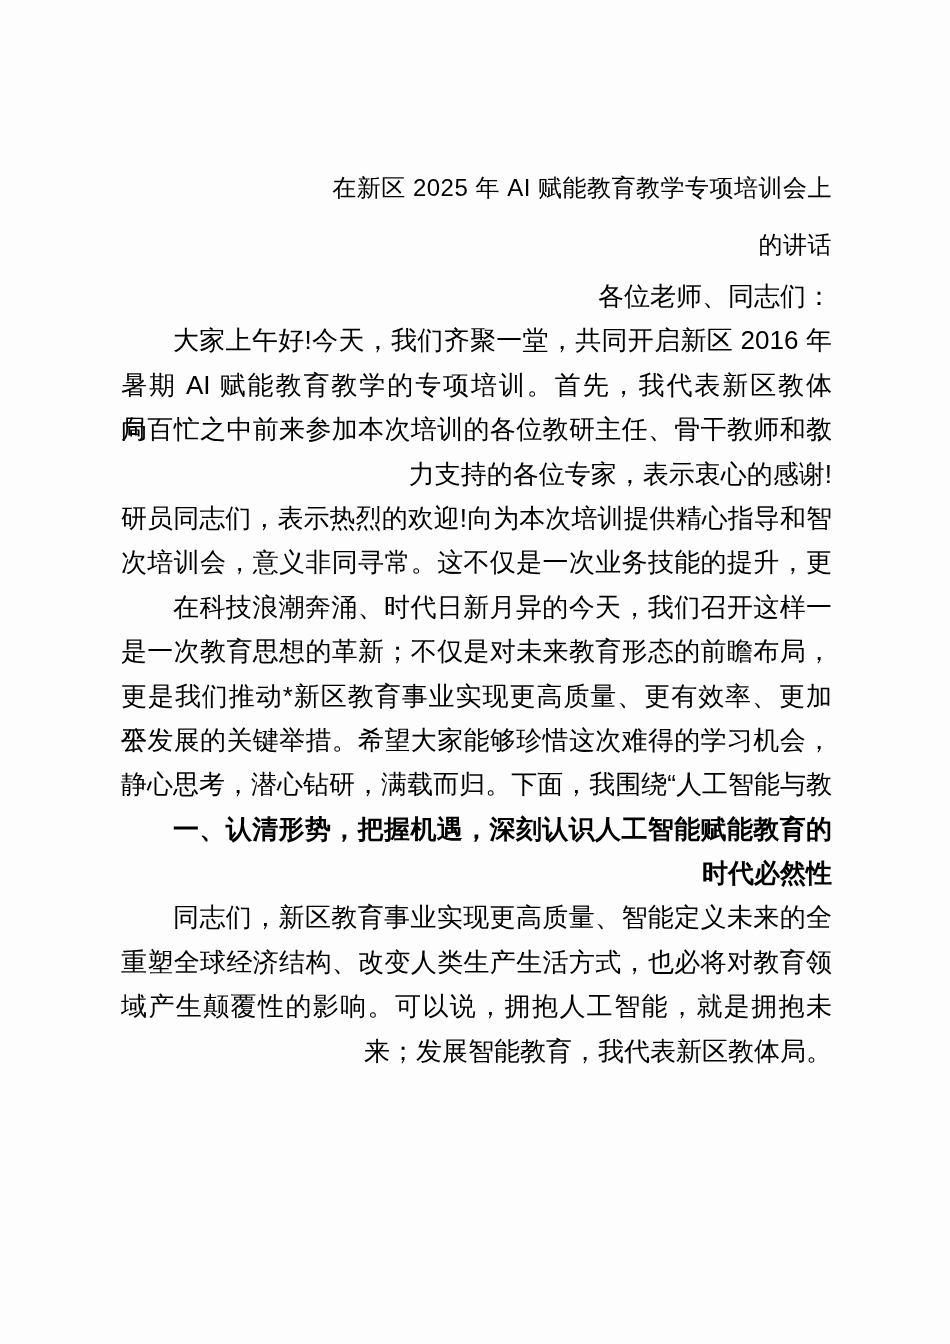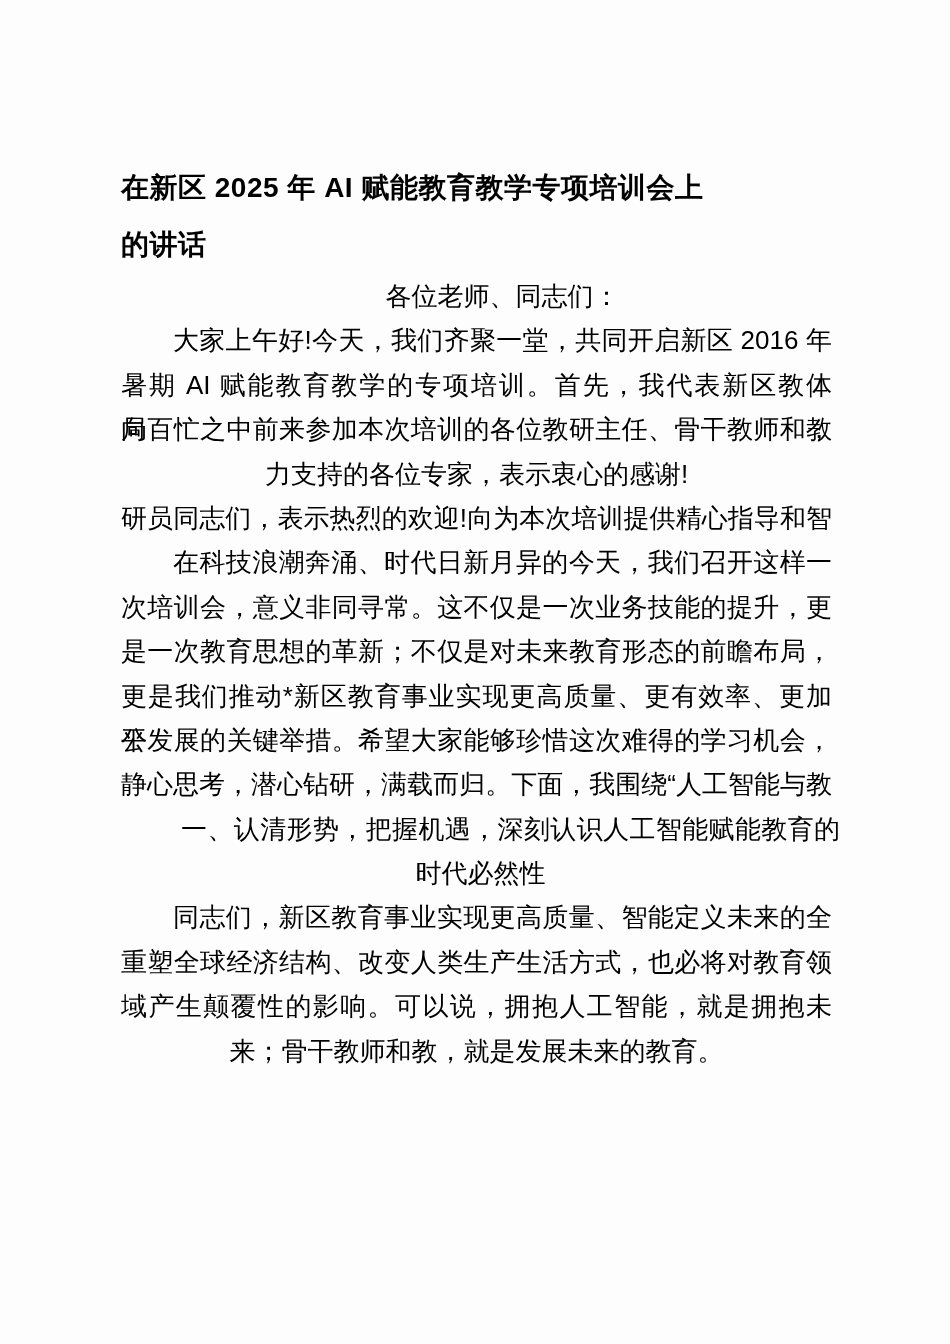--- a/index.html
+++ b/index.html
@@ -14,81 +14,80 @@
     background: #fdfdfd;
     overflow: hidden;
     color: #000000;
     font-family: "Liberation Sans", "DejaVu Sans", sans-serif;
   }
   .doc-title {
     position: absolute;
     top: 159px;
     left: 121px;
     width: 711px;
-    text-align: left;
-    font-size: 28px;
+    text-align: right;
+    font-size: 24px;
     line-height: 57px;
-    font-weight: 700;
+    font-weight: 400;
     letter-spacing: 0.5px;
   }
   .doc-body {
     position: absolute;
     top: 274px;
     left: 121px;
     width: 711px;
     font-size: 26px;
   }
   .line {
     height: 44.4px;
     line-height: 44.4px;
-    text-align: center;
+    text-align: right;
     white-space: nowrap;
     overflow: visible;
   }
   .line.justify {
     white-space: normal;
     text-align: justify;
     text-align-last: justify;
   }
   .line.indent {
     padding-left: 52px;
   }
   .line.indent.justify {
     padding-left: 52px;
     width: 659px;
   }
   .line.bold {
-    font-weight: 400;
-    margin-left: 8px;
+    font-weight: 700;
   }
 </style>
 </head>
 <body>
 
 <div class="page">
 
   <div class="doc-title">
     <div>在新区 2025 年 AI 赋能教育教学专项培训会上</div>
     <div>的讲话</div>
   </div>
 
   <div class="doc-body" id="doc-body">
       <div class="line indent">各位老师、同志们：</div>
       <div class="line indent justify">大家上午好!今天，我们齐聚一堂，共同开启新区 2016 年</div>
       <div class="line justify">暑期 AI 赋能教育教学的专项培训。首先，我代表新区教体局，</div>
       <div class="line justify">向百忙之中前来参加本次培训的各位教研主任、骨干教师和教</div>
       <div class="line">力支持的各位专家，表示衷心的感谢!</div>
       <div class="line justify">研员同志们，表示热烈的欢迎!向为本次培训提供精心指导和智</div>
+      <div class="line justify">次培训会，意义非同寻常。这不仅是一次业务技能的提升，更</div>
       <div class="line indent justify">在科技浪潮奔涌、时代日新月异的今天，我们召开这样一</div>
-      <div class="line justify">次培训会，意义非同寻常。这不仅是一次业务技能的提升，更</div>
       <div class="line justify">是一次教育思想的革新；不仅是对未来教育形态的前瞻布局，</div>
       <div class="line justify">更是我们推动*新区教育事业实现更高质量、更有效率、更加公</div>
       <div class="line justify">平发展的关键举措。希望大家能够珍惜这次难得的学习机会，</div>
       <div class="line justify">静心思考，潜心钻研，满载而归。下面，我围绕“人工智能与教</div>
       <div class="line indent justify bold">一、认清形势，把握机遇，深刻认识人工智能赋能教育的</div>
       <div class="line bold">时代必然性</div>
       <div class="line indent justify">同志们，新区教育事业实现更高质量、智能定义未来的全</div>
       <div class="line justify">重塑全球经济结构、改变人类生产生活方式，也必将对教育领</div>
       <div class="line justify">域产生颠覆性的影响。可以说，拥抱人工智能，就是拥抱未</div>
-      <div class="line">来；骨干教师和教，就是发展未来的教育。</div>
+      <div class="line">来；发展智能教育，我代表新区教体局。</div>
     </div>
 
 </div>
 
 </body></html>

